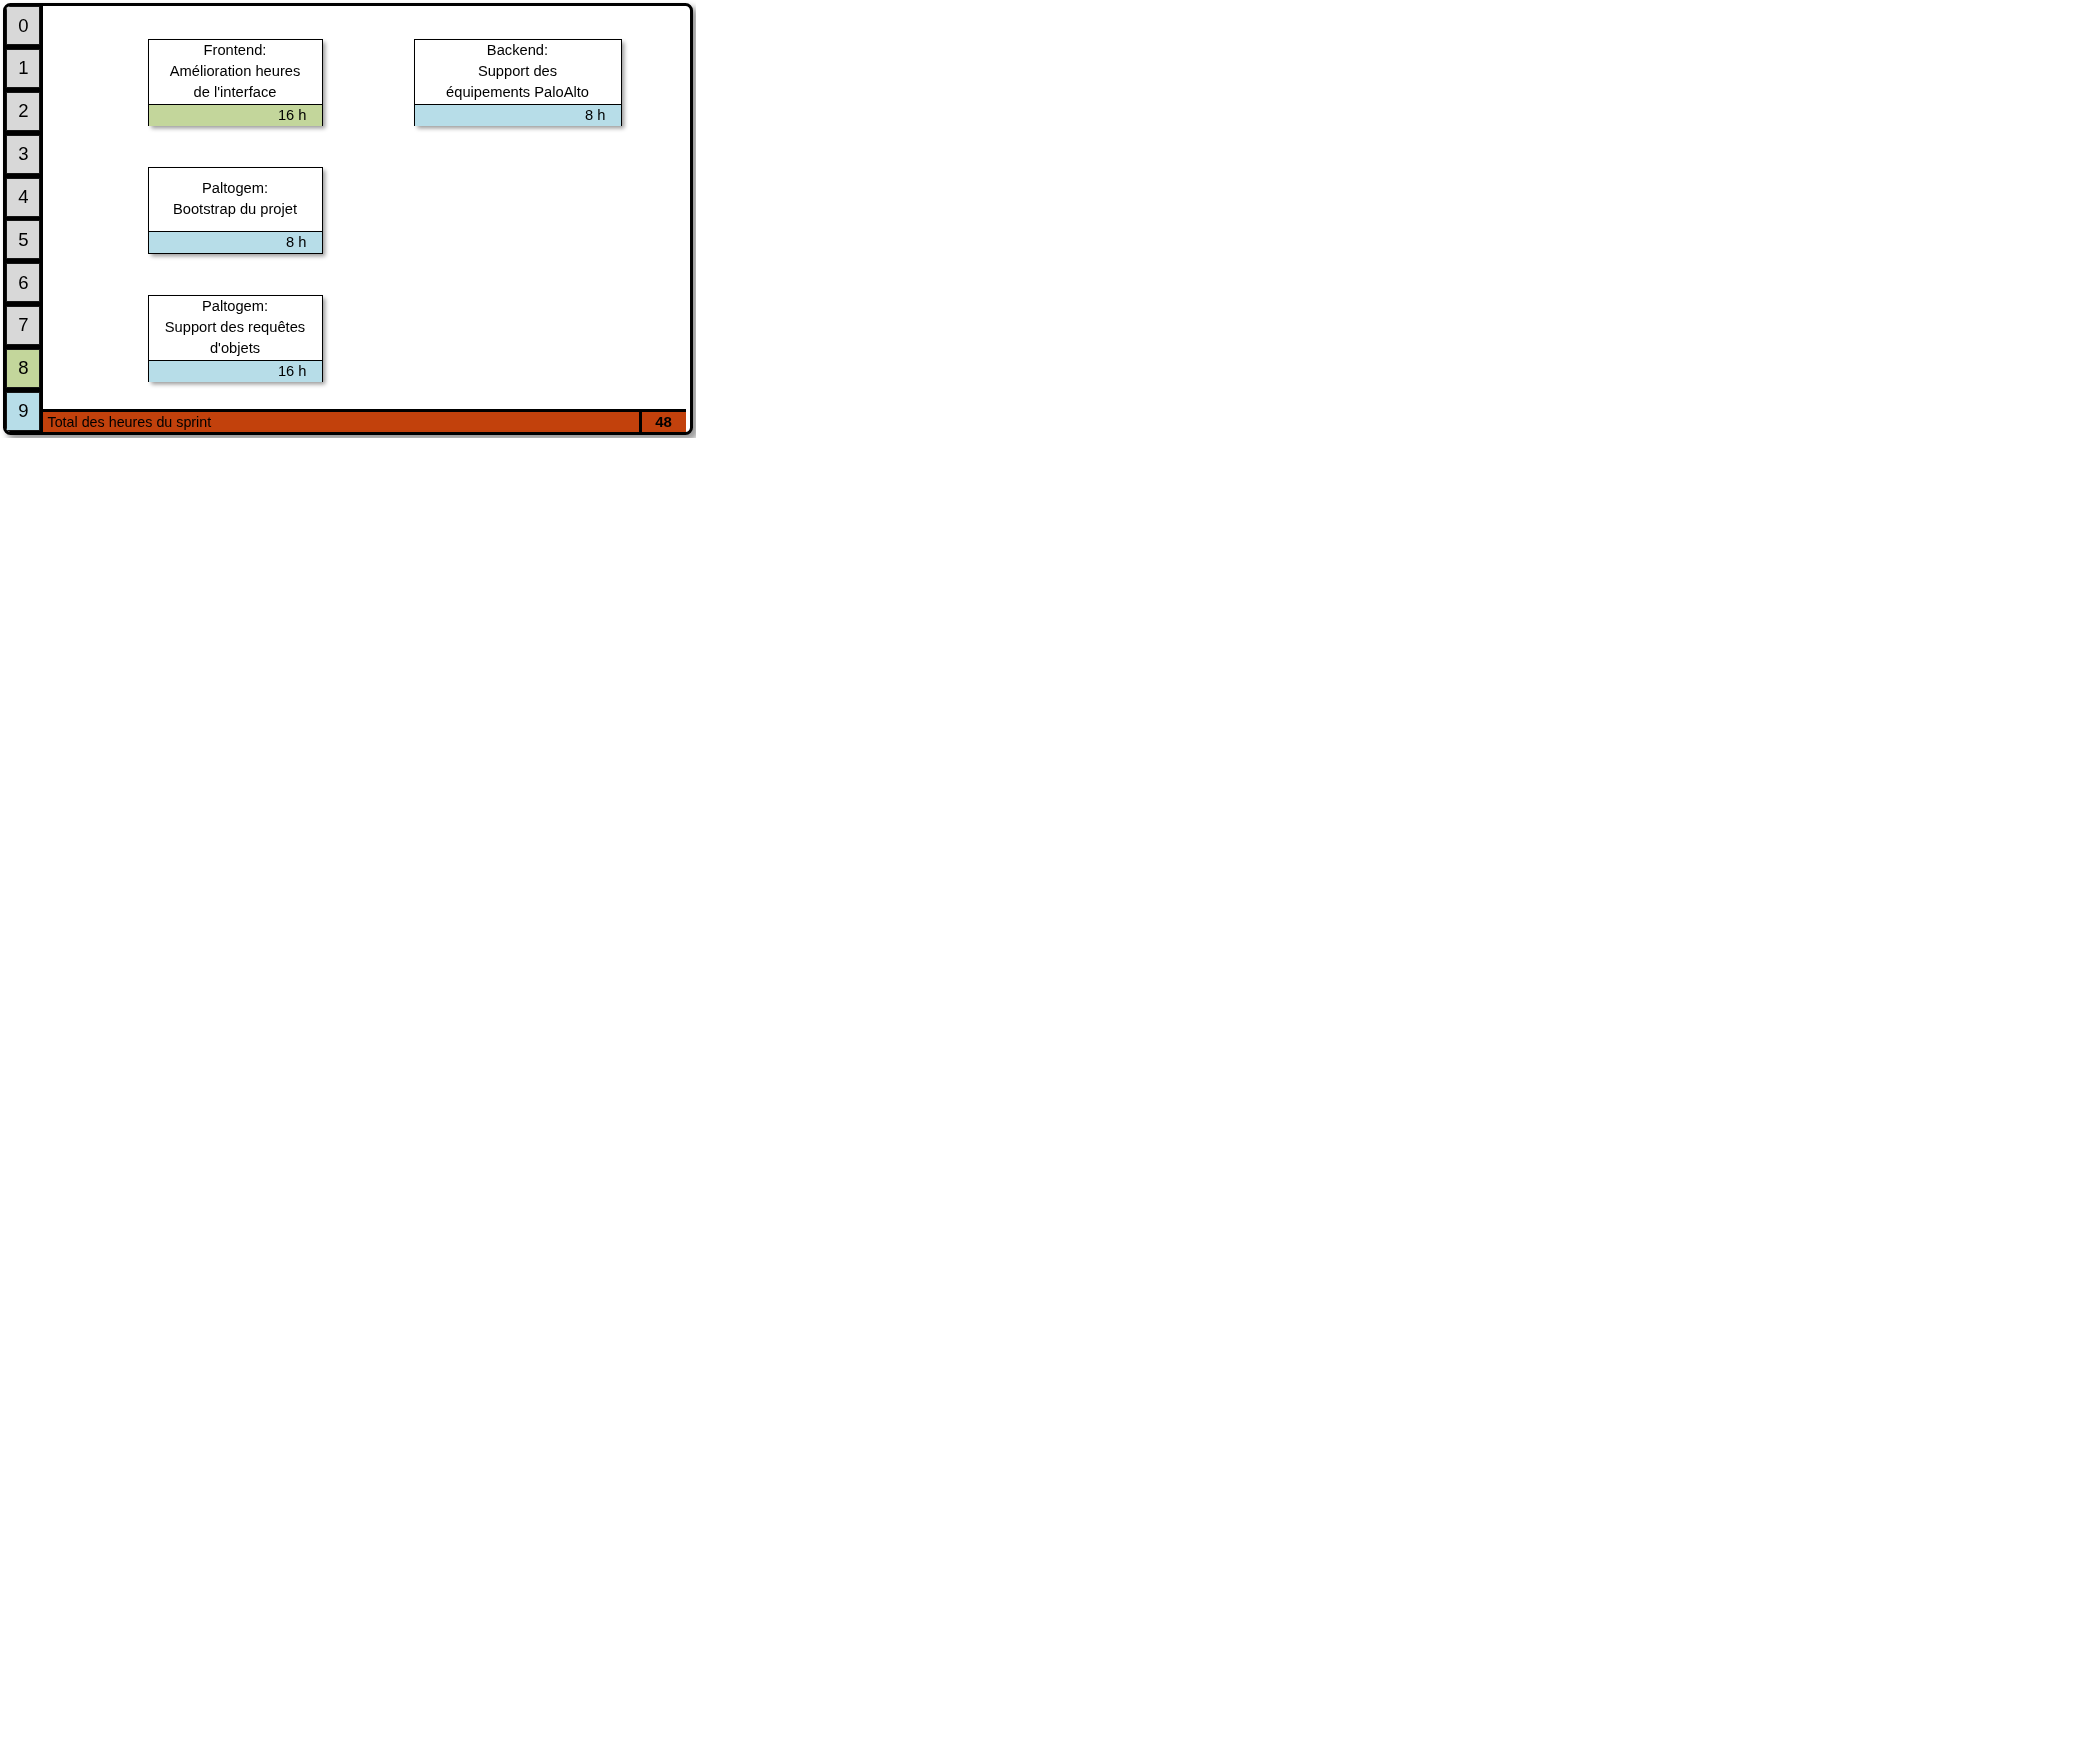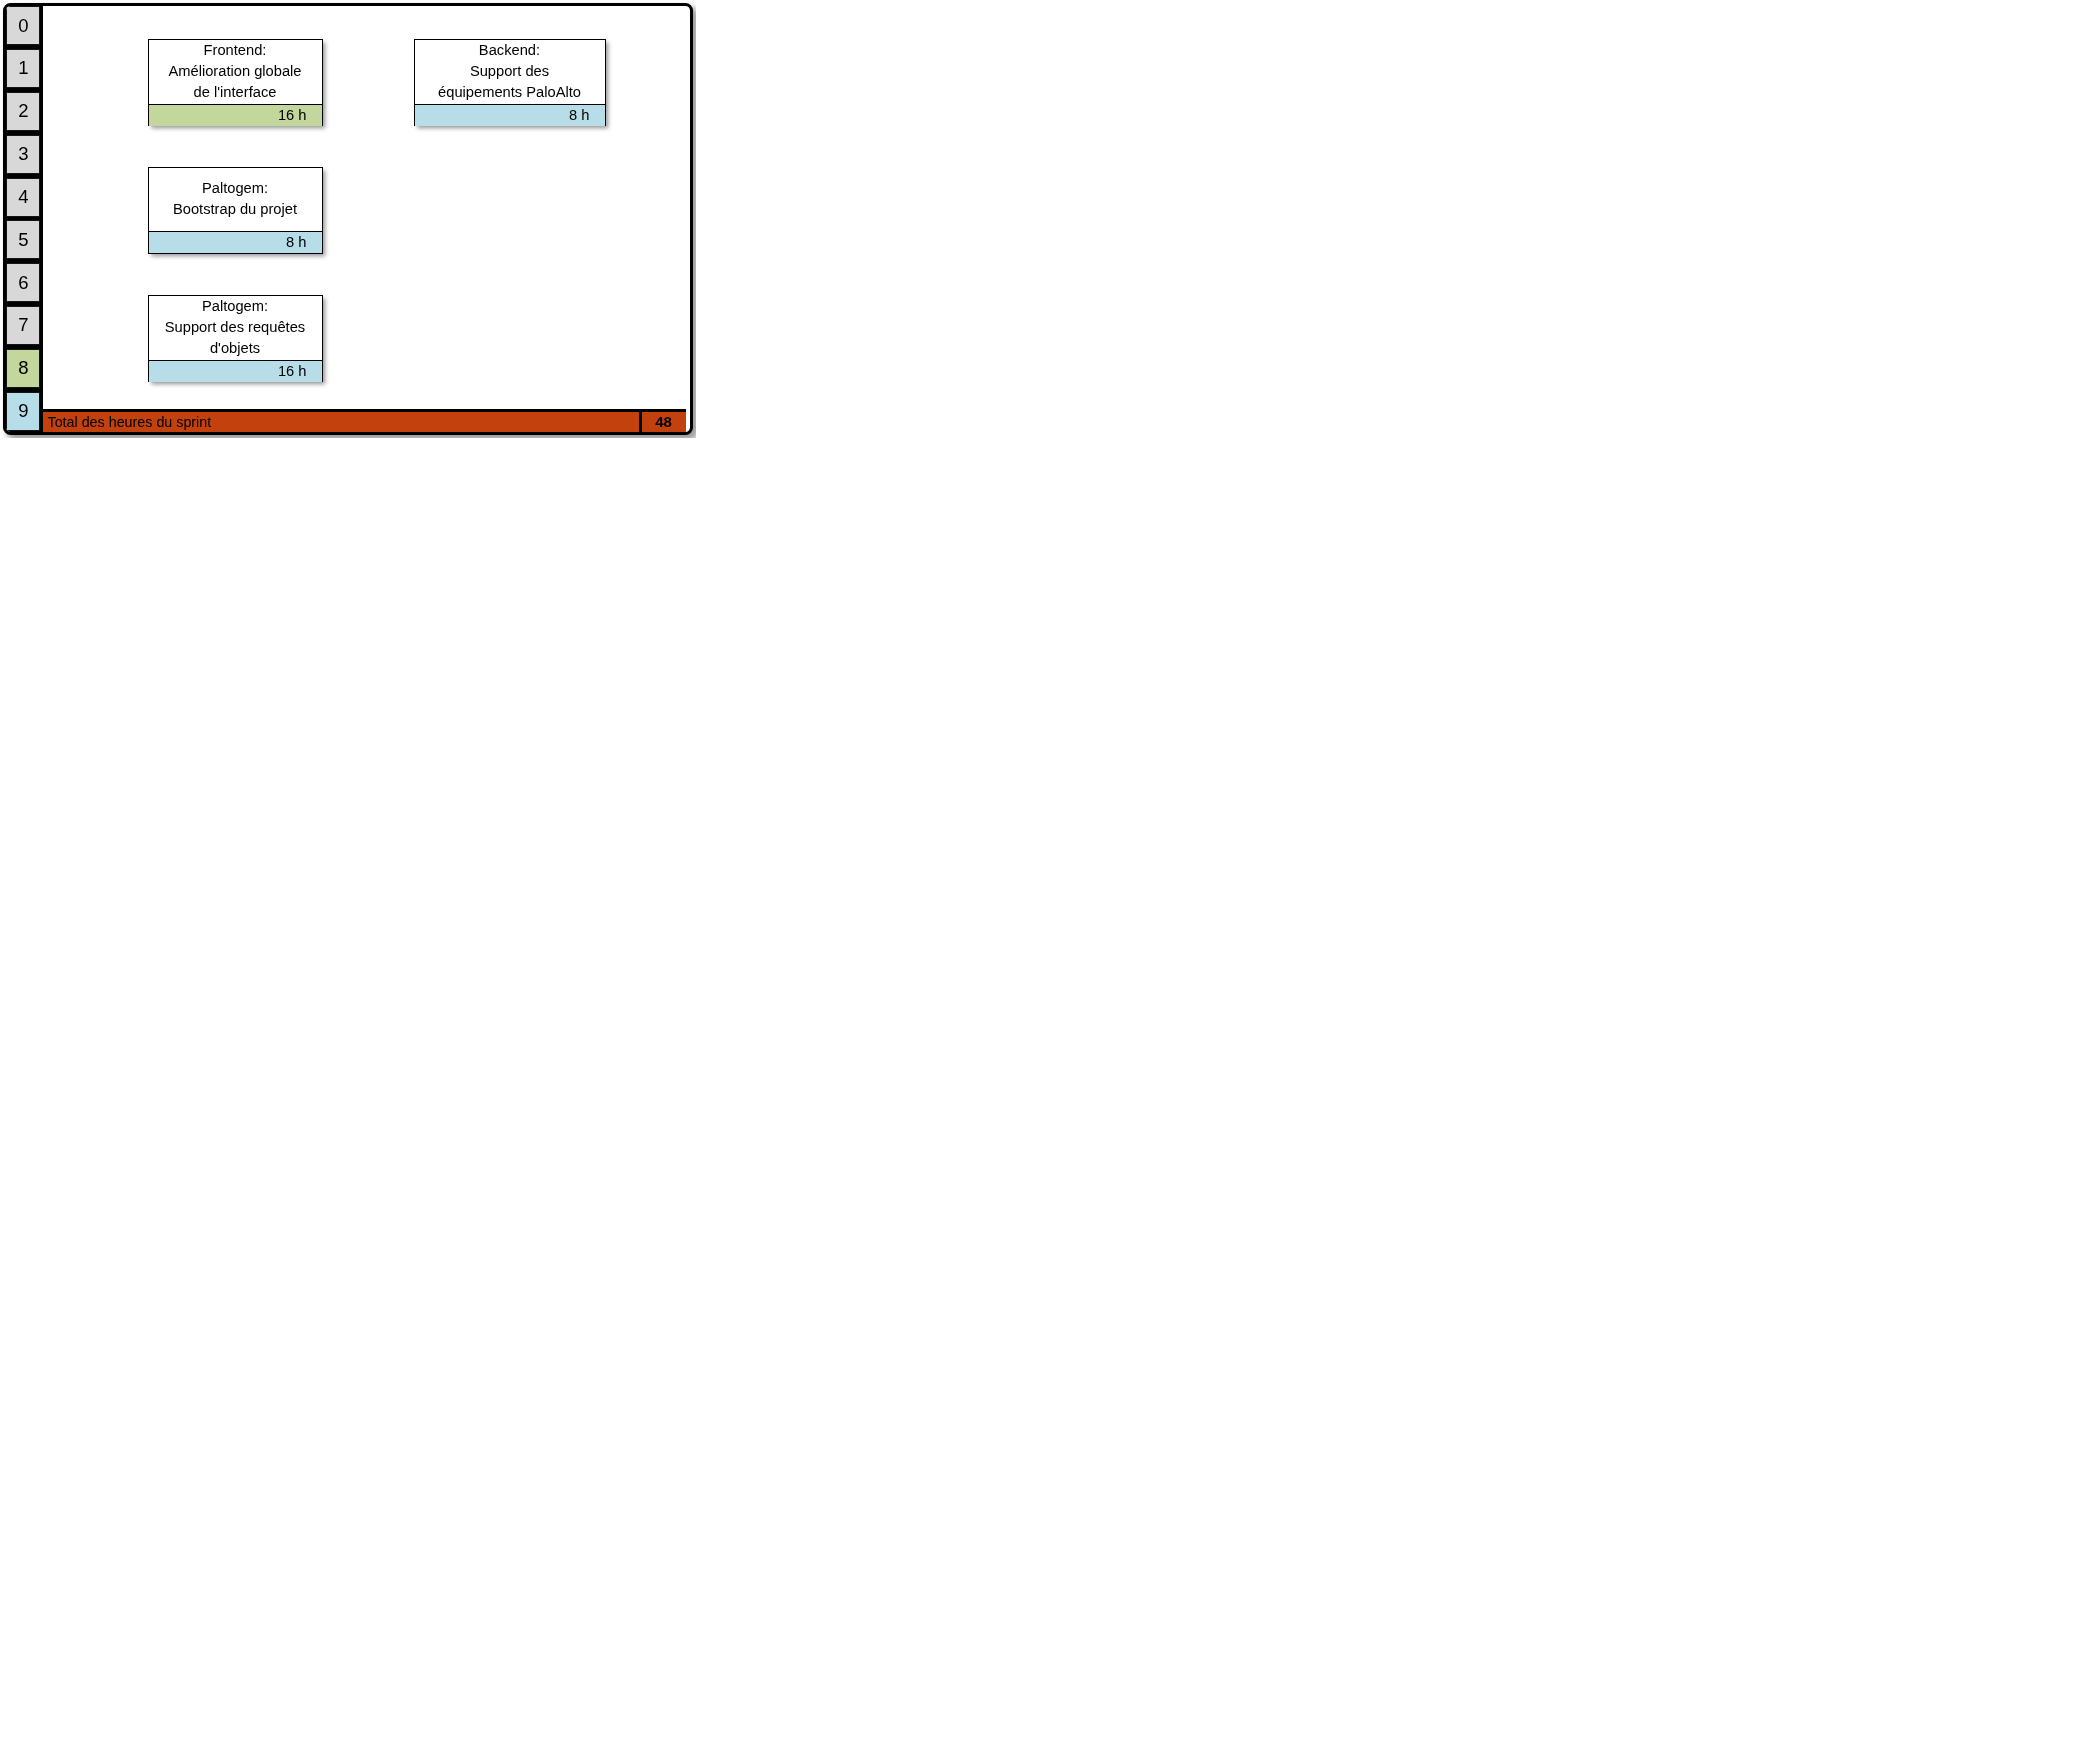--- a/index.html
+++ b/index.html
@@ -59,21 +59,21 @@
   .card {
     position: absolute;
     box-sizing: border-box;
     border: 1.3px solid #000000;
     background: #ffffff;
     box-shadow: 2.9px 3.4px 4.2px rgba(0,0,0,0.40);
     display: flex;
     flex-direction: column;
   }
   .card-a { left: 142px; top: 33px;  width: 175px; height: 87px; }
-  .card-b { left: 408px; top: 33px;  width: 192px; height: 87px; }
+  .card-b { left: 408px; top: 33px;  width: 208px; height: 87px; }
   .card-c { left: 142px; top: 161px; width: 175px; height: 87px; }
   .card-d { left: 142px; top: 289px; width: 175px; height: 87px; }
   .card-title {
     flex: 1 1 auto;
     display: flex;
     align-items: center;
     justify-content: center;
     text-align: center;
     font-size: 14.7px;
     line-height: 1.42;
@@ -135,21 +135,21 @@
       <div class="rail-cell" style="background-color: rgb(216, 216, 216);">4</div>
       <div class="rail-cell" style="background-color: rgb(216, 216, 216);">5</div>
       <div class="rail-cell" style="background-color: rgb(216, 216, 216);">6</div>
       <div class="rail-cell" style="background-color: rgb(216, 216, 216);">7</div>
       <div class="rail-cell" style="background-color: rgb(195, 214, 155);">8</div>
       <div class="rail-cell" style="background-color: rgb(183, 221, 232);">9</div>
     </div>
 
     <div class="card card-a">
       <div class="card-title">Frontend:
-Amélioration globale
+Amélioration heures
 de l'interface</div>
       <div class="card-bar" style="background-color: rgb(195, 214, 155);">16 h</div>
     </div>
 
     <div class="card card-b">
       <div class="card-title">Backend:
 Support des
 équipements PaloAlto</div>
       <div class="card-bar" style="background-color: rgb(183, 221, 232);">8 h</div>
     </div>

